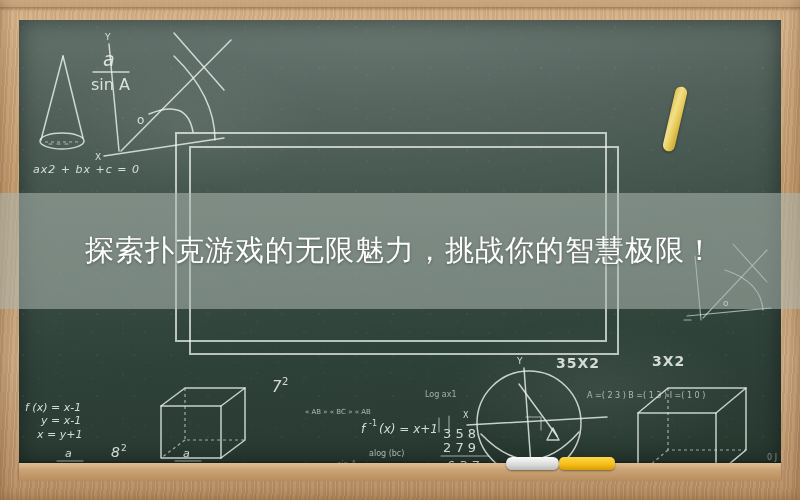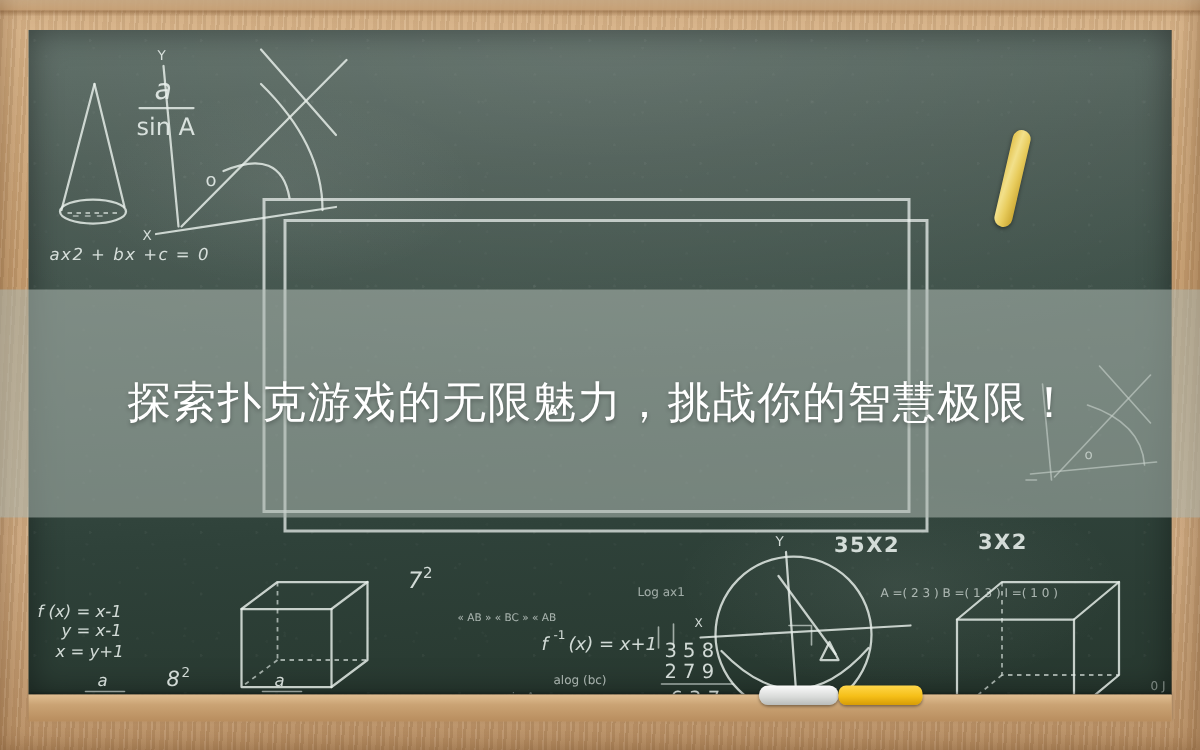--- a/index.html
+++ b/index.html
@@ -69,21 +69,21 @@
   
   .art{position:absolute;left:0;top:0;width:762px;height:443px;pointer-events:none;}
 
   
   .deco-rect{position:absolute;border:2px solid rgba(238,244,241,.72);}
   #deco-outer{left:175px;top:132px;width:428px;height:206px;}
   #deco-inner{left:189px;top:146px;width:426px;height:205px;}
 
   
   .caption-band{
-    position:absolute;left:0;top:193px;width:800px;height:152px;
+    position:absolute;left:0;top:193px;width:800px;height:116px;
     background:rgba(173,183,177,.56);
     display:flex;align-items:center;justify-content:center;
   }
   .caption-text{
     color:#ffffff;
     font-size:29px;
     letter-spacing:1px;
     white-space:nowrap;
     text-shadow:0 1px 3px rgba(0,0,0,.30);
     font-family:"DejaVu Sans","Liberation Sans",sans-serif;

